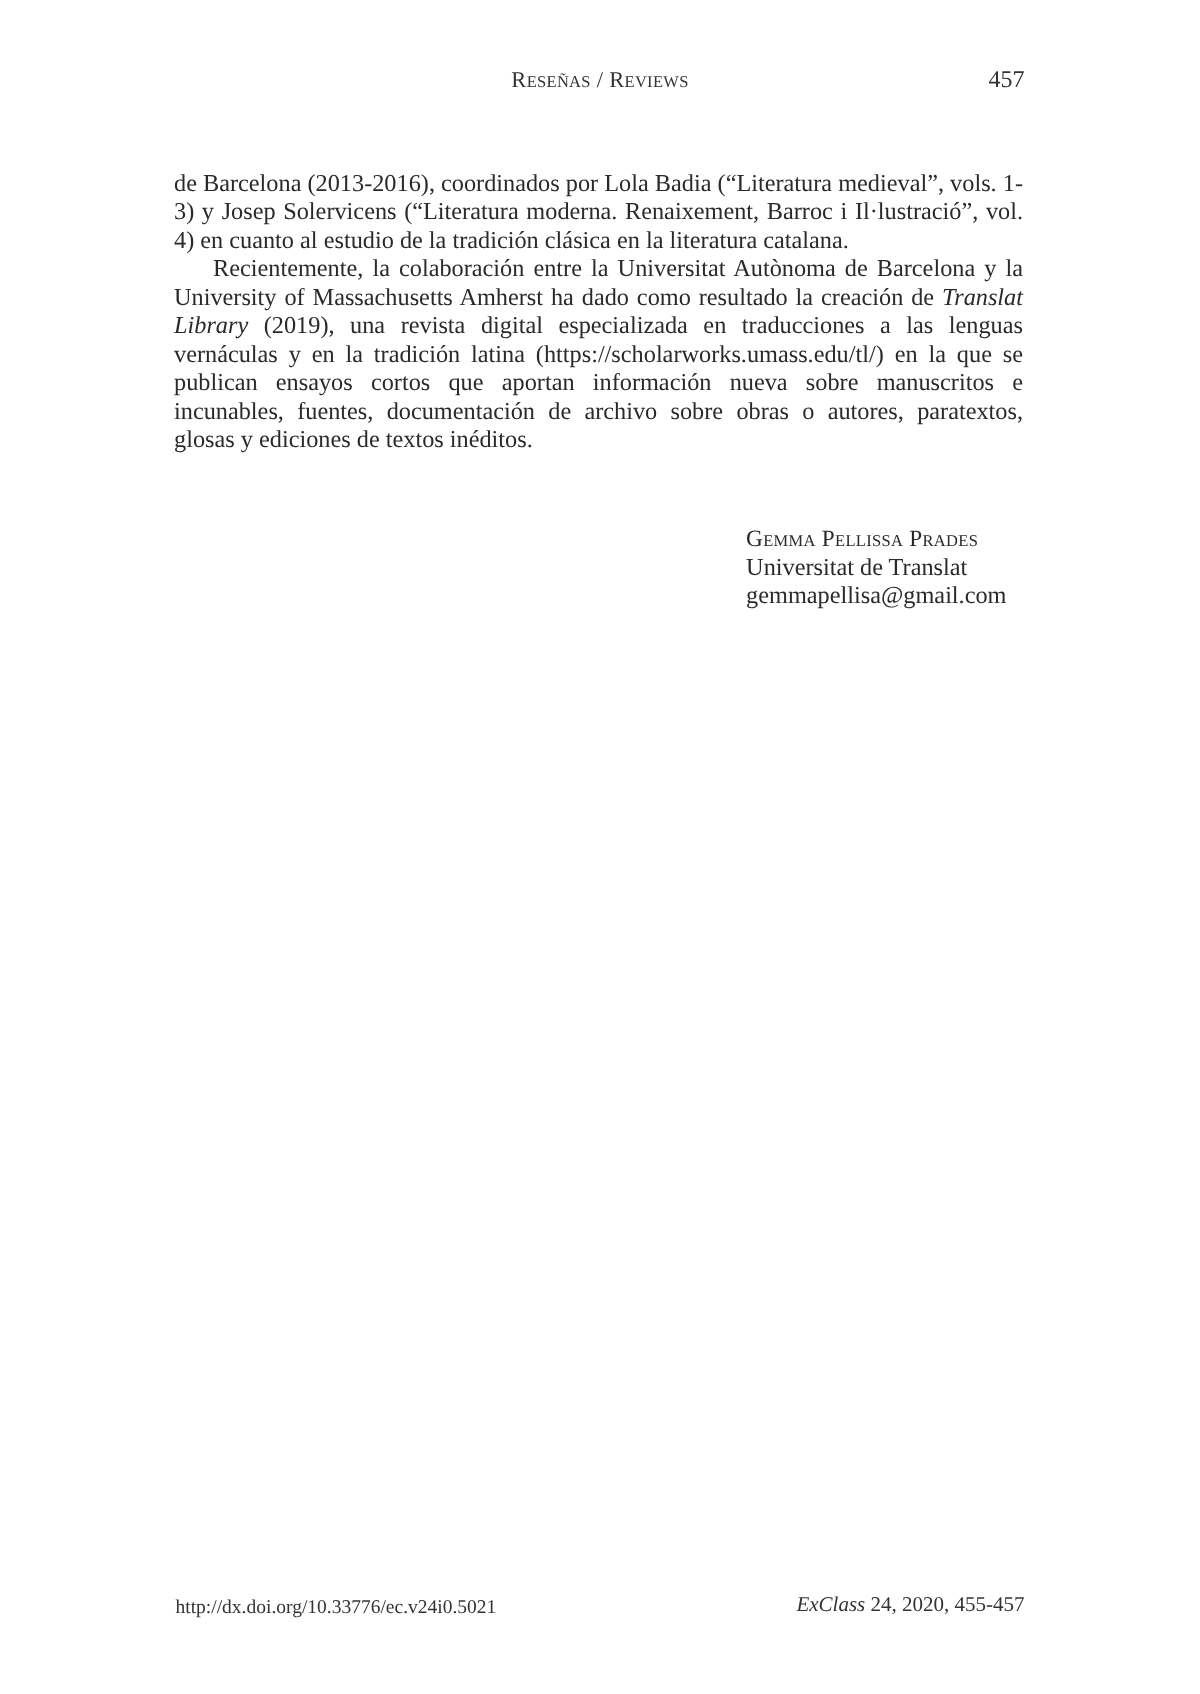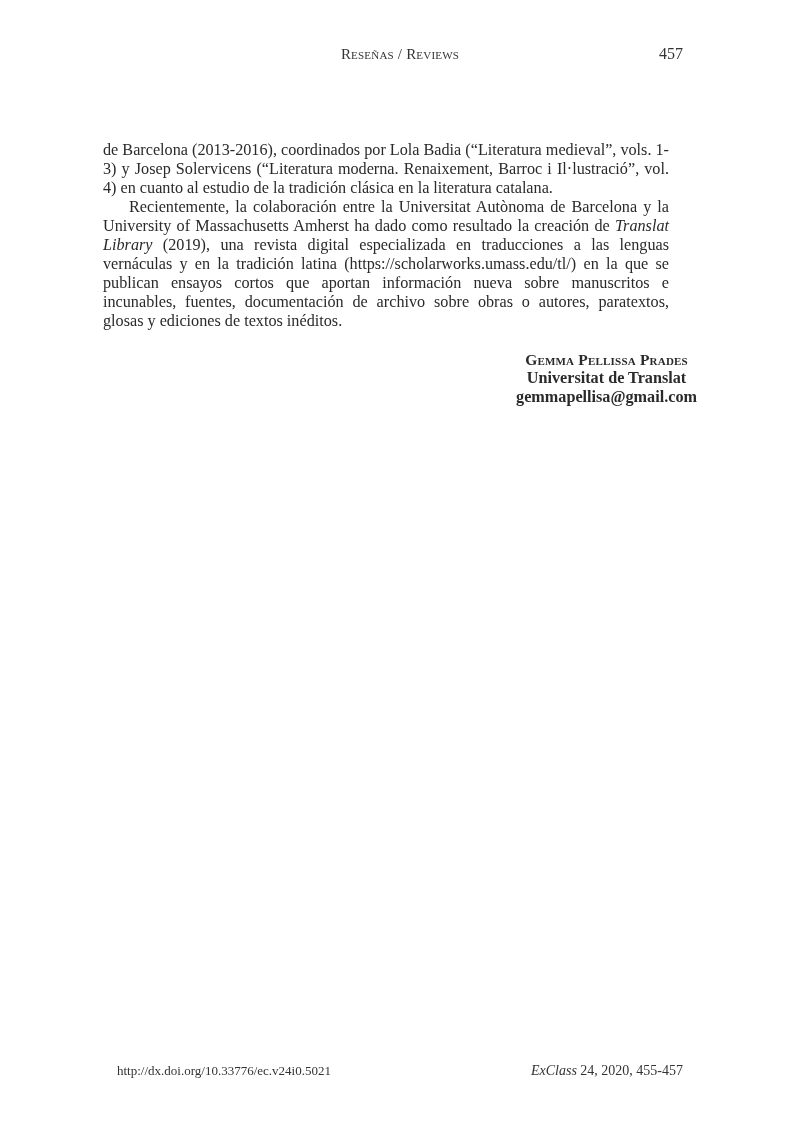--- a/index.html
+++ b/index.html
@@ -41,45 +41,43 @@
       position: absolute;
       right: 0;
       top: 0;
       font-size: 16px;
       color: #333;
       text-align: right;
     }
     .body-text {
       position: absolute;
       top: 113px;
-      left: 103px;
+      left: 116px;
       width: 566px;
       font-size: 16.2px;
       line-height: 19px;
       text-align: justify;
       hyphens: manual;
-      margin-top: 28px;
     }
     .body-text p {
       margin: 0;
     }
     .body-text p.indent {
       text-indent: 26px;
     }
     .body-text em {
       font-style: italic;
     }
     .signature {
       position: absolute;
       top: 350px;
-      right: 103px;
-      text-align: center;
+      right: 129px;
+      text-align: left;
       font-size: 16.2px;
       line-height: 19px;
-      font-weight: bold;
     }
     .signature .author {
       font-variant: small-caps;
       font-size: 15.5px;
       letter-spacing: 0.2px;
     }
     .footer {
       position: absolute;
       top: 1063px;
       left: 117px;

